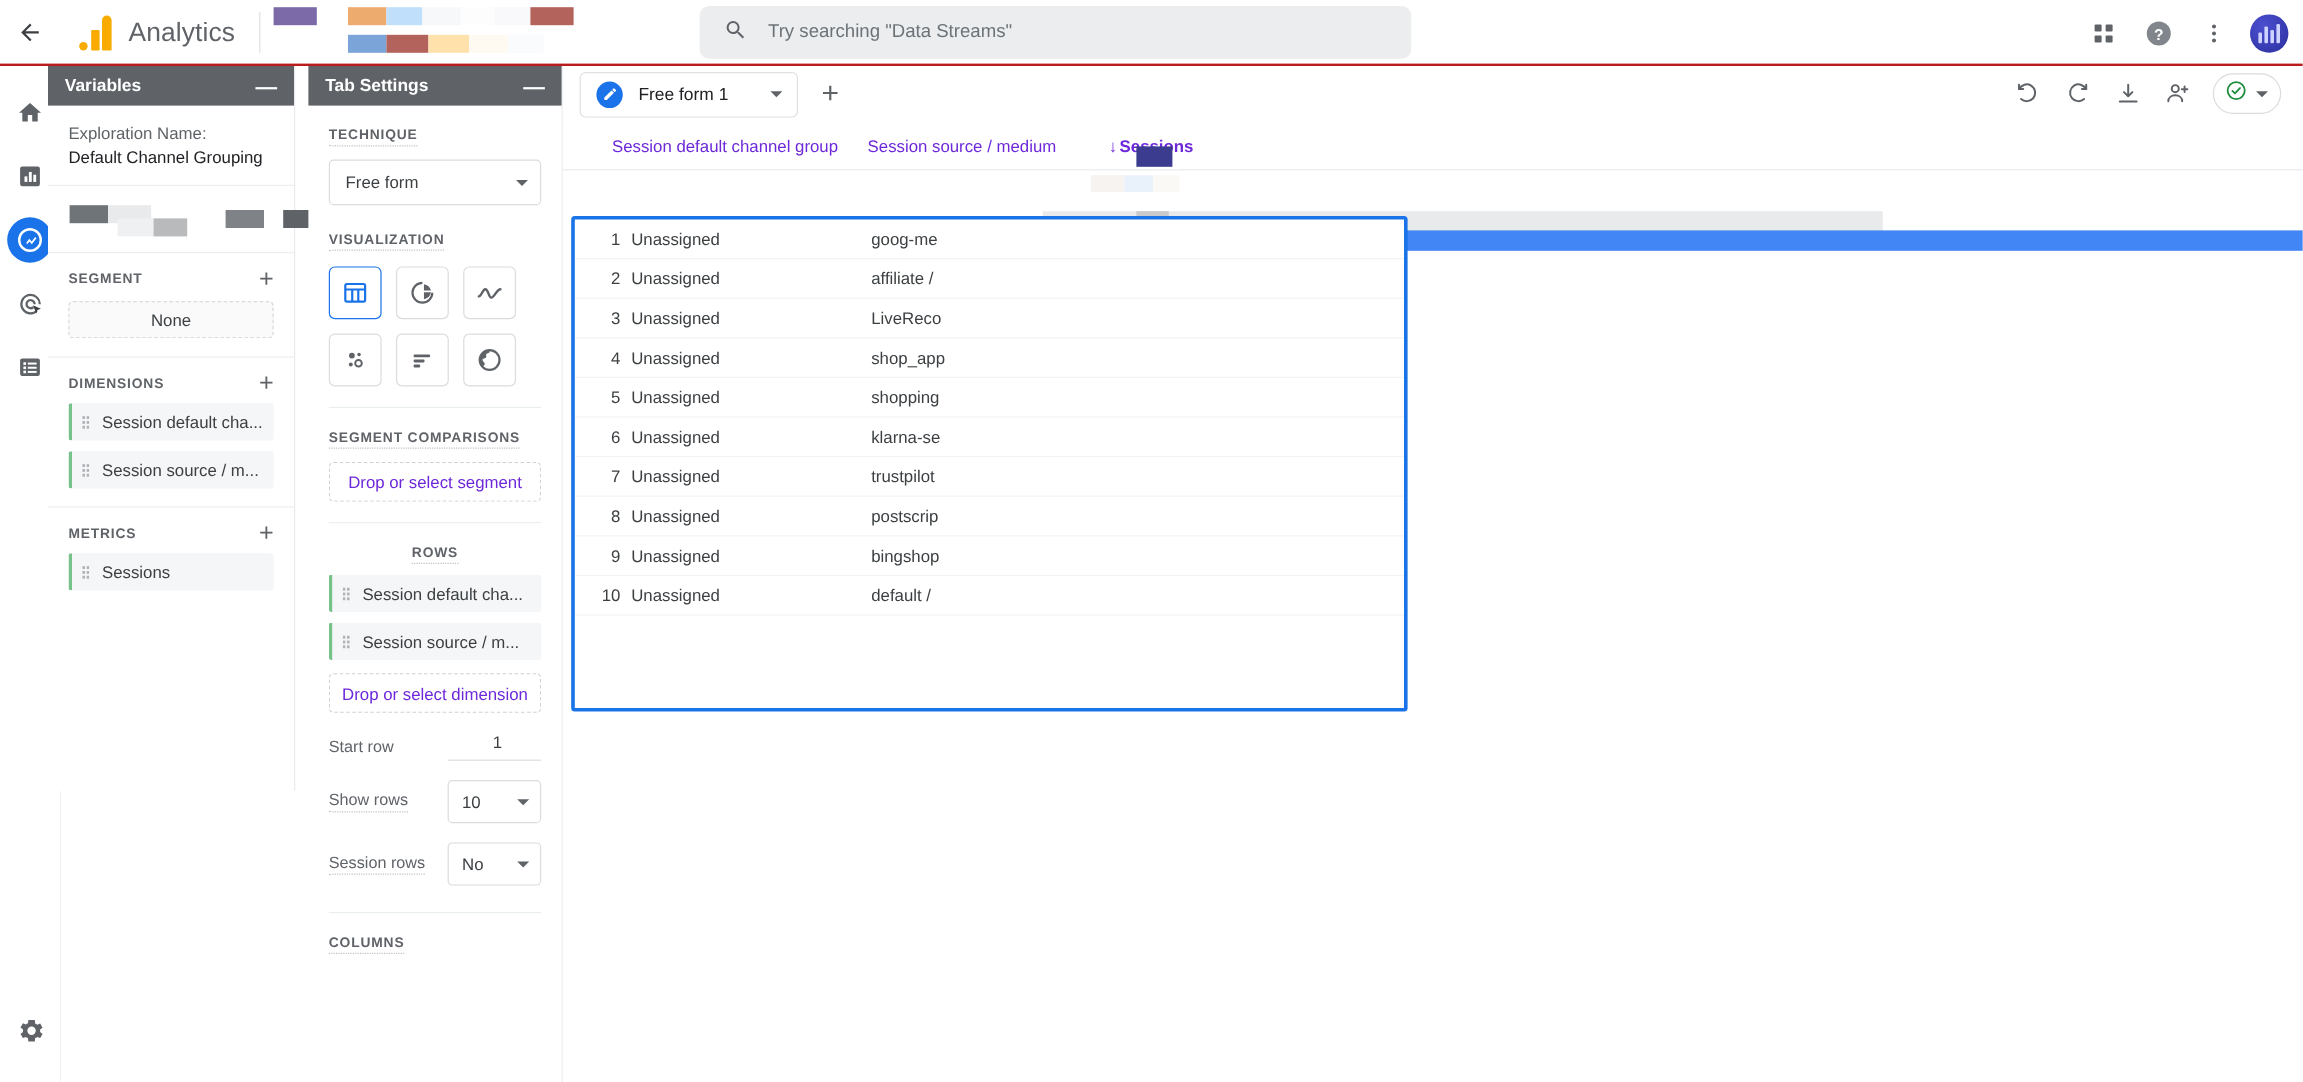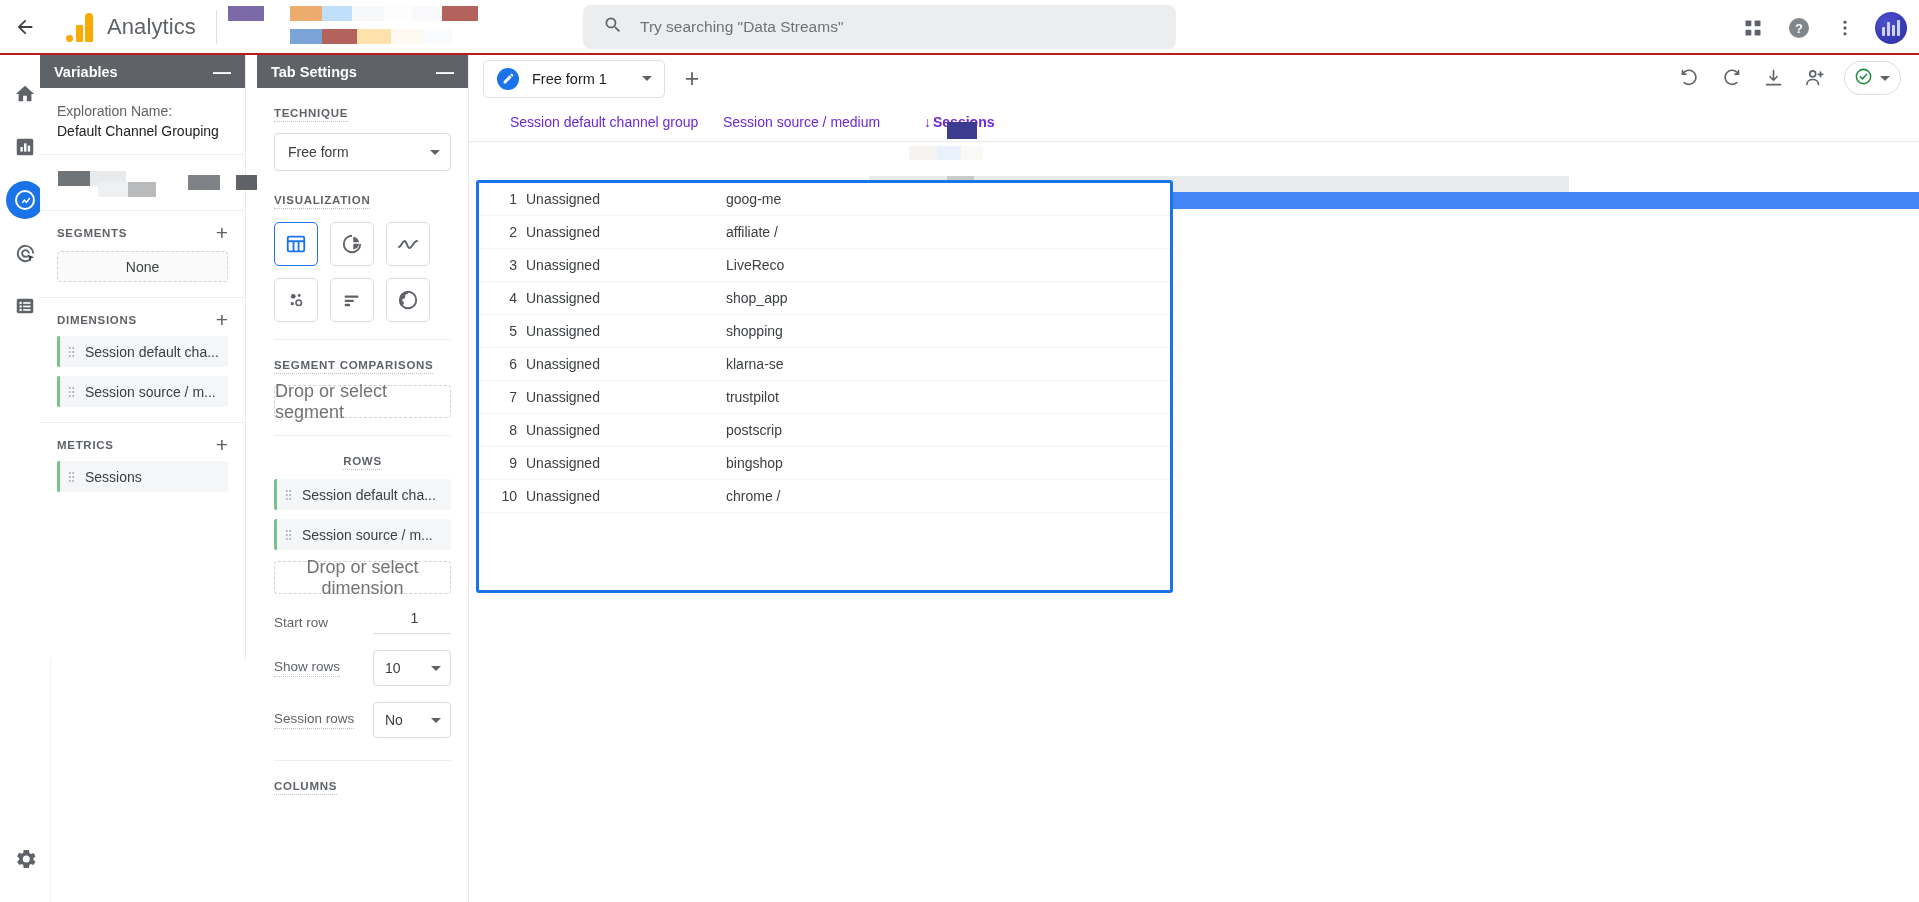--- a/index.html
+++ b/index.html
@@ -113,21 +113,21 @@
   .viz-grid { margin-top: 13px; display: grid; grid-template-columns: repeat(3, 44px); gap: 12px; }
   .viz-cell {
     width: 44px; height: 44px; border: 1px solid #dadce0; border-radius: 5px;
     display: flex; align-items: center; justify-content: center; cursor: pointer; background: #fff;
   }
   .viz-cell.sel { border-color: #1a73e8; }
   .ts-sep { height: 1px; background: #eceff1; margin: 17px 0 0 0; }
   .drop-zone {
     margin-top: 11px; height: 33px; border: 1px dashed #cfd3d6; border-radius: 4px;
     display: flex; align-items: center; justify-content: center;
-    font-size: 18px; color: #737373; cursor: pointer; background: #fff;
+    font-size: 14px; color: #6d28d9; cursor: pointer; background: #fff;
   }
   .kv { display: flex; align-items: center; justify-content: space-between; margin-top: 16px; }
   .kv-label { font-size: 13.5px; color: #5f6368; }
   .kv-label.dotted { border-bottom: 1px dotted #bdc1c6; padding-bottom: 2px; }
   .kv-num { font-size: 14px; color: #3c4043; width: 78px; padding-left: 5px; border-bottom: 1px solid #dadce0; height: 24px; cursor: text; }
   .kv-select {
     width: 78px; height: 36px; border: 1px solid #dadce0; border-radius: 4px;
     display: flex; align-items: center; justify-content: space-between; padding: 0 9px 0 11px;
     font-size: 14px; color: #3c4043; cursor: pointer;
   }
@@ -324,21 +324,21 @@
       <div class="redact" style="position:absolute;left:18px;top:16px;width:32px;background:#6f7479;"></div>
       <div class="redact" style="position:absolute;left:50px;top:16px;width:36px;background:#e9eaeb;"></div>
       <div class="redact" style="position:absolute;left:58px;top:27px;width:32px;background:#eff0f1;"></div>
       <div class="redact" style="position:absolute;left:88px;top:27px;width:28px;background:#b8babc;"></div>
       <div class="redact" style="position:absolute;left:148px;top:20px;width:32px;background:#7f8387;"></div>
       <div class="redact" style="position:absolute;left:196px;top:20px;width:32px;background:#5f6368;"></div>
     </div>
 
     <div class="sect">
       <div class="sect-row">
-        <span class="sect-label">SEGMENTS</span>
+        <span class="sect-label">SEGMENT</span>
         <span class="plus">+</span>
       </div>
       <div class="chip-none">None</div>
     </div>
 
     <div class="sect">
       <div class="sect-row">
         <span class="sect-label">DIMENSIONS</span>
         <span class="plus">+</span>
       </div>
@@ -618,19 +618,19 @@
           <span class="c-dim2">postscrip</span>
         </div>
         <div class="trow data">
           <span class="c-idx">9</span>
           <span class="c-dim1">Unassigned</span>
           <span class="c-dim2">bingshop</span>
         </div>
         <div class="trow data">
           <span class="c-idx">10</span>
           <span class="c-dim1">Unassigned</span>
-          <span class="c-dim2">chrome /</span>
+          <span class="c-dim2">default /</span>
         </div>
       </div>
 
     </div>
   </div>
 </div>
 
 </body></html>

